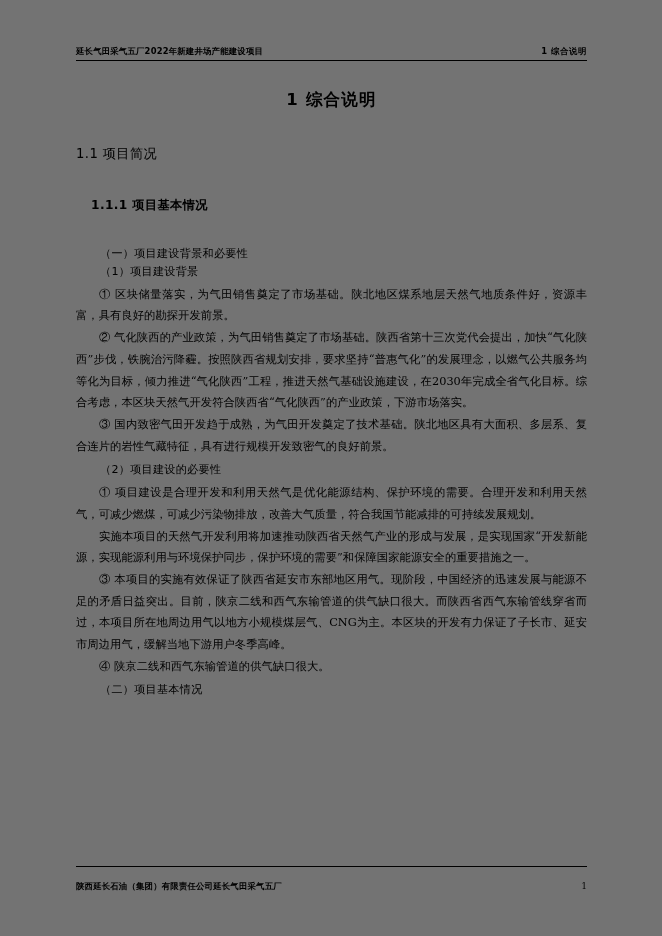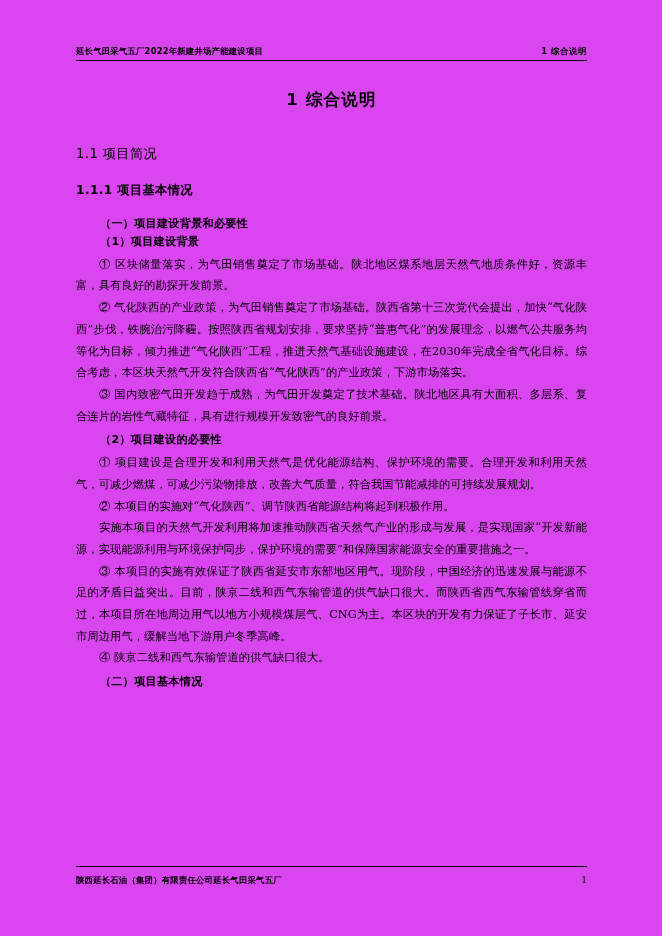--- a/index.html
+++ b/index.html
@@ -13,21 +13,21 @@
     font-family: "DejaVu Serif", "Liberation Serif", serif;
     color: #000000;
     -webkit-font-smoothing: antialiased;
   }
 
   .page {
     position: relative;
     width: 662px;
     height: 936px;
     box-sizing: border-box;
-    background: #d946ef;
+    background: #737373;
     overflow: hidden;
   }
 
   
   .page-header {
     position: absolute;
     left: 76px;
     top: 46px;
     width: 511px;
     display: flex;
@@ -51,21 +51,21 @@
     top: 866px;
     width: 511px;
     display: flex;
     justify-content: space-between;
     align-items: flex-start;
     font-family: "DejaVu Sans", "Liberation Sans", sans-serif;
     font-weight: bold;
     font-size: 8.4px;
     line-height: 1.25;
     letter-spacing: 0.2px;
-    padding-top: 8px;
+    padding-top: 14px;
     border-top: 1.1px solid #000000;
   }
   .page-footer .ftr-left { white-space: nowrap; }
   .page-footer .ftr-right {
     font-family: "DejaVu Serif", "Liberation Serif", serif;
     font-weight: normal;
     font-size: 8.4px;
   }
 
   
@@ -98,28 +98,28 @@
     margin: 0;
     line-height: 1.5;
   }
 
   
   .h3 {
     font-family: "DejaVu Sans", "Liberation Sans", sans-serif;
     font-weight: bold;
     font-size: 12.2px;
     letter-spacing: 0.4px;
-    margin: 0;
+    margin: 15px;
     line-height: 1.5;
   }
 
   
   .h4 {
     font-family: "DejaVu Sans", "Liberation Sans", sans-serif;
-    font-weight: bold;
+    font-weight: normal;
     font-size: 11.1px;
     letter-spacing: 0.3px;
     margin: 0;
     padding-left: 24px;
     line-height: 1.62;
   }
 
   
   .para {
     font-family: "DejaVu Serif", "Liberation Serif", serif;
@@ -174,21 +174,20 @@
     <p class="para">② 气化陕西的产业政策，为气田销售奠定了市场基础。陕西省第十三次党代会提出，加快“气化陕西”步伐，铁腕治污降霾。按照陕西省规划安排，要求坚持“普惠气化”的发展理念，以燃气公共服务均等化为目标，倾力推进“气化陕西”工程，推进天然气基础设施建设，在2030年完成全省气化目标。综合考虑，本区块天然气开发符合陕西省“气化陕西”的产业政策，下游市场落实。</p>
     <p class="para">③ 国内致密气田开发趋于成熟，为气田开发奠定了技术基础。陕北地区具有大面积、多层系、复合连片的岩性气藏特征，具有进行规模开发致密气的良好前景。</p>
 
     <div class="sp-para-h4"></div>
 
     <h4 class="h4">（2）项目建设的必要性</h4>
 
     <div class="sp-h4-para"></div>
 
     <p class="para">① 项目建设是合理开发和利用天然气是优化能源结构、保护环境的需要。合理开发和利用天然气，可减少燃煤，可减少污染物排放，改善大气质量，符合我国节能减排的可持续发展规划。</p>
-    <p class="para">② 本项目的实施对“气化陕西”、调节陕西省能源结构将起到积极作用。</p>
     <p class="para">实施本项目的天然气开发利用将加速推动陕西省天然气产业的形成与发展，是实现国家“开发新能源，实现能源利用与环境保护同步，保护环境的需要”和保障国家能源安全的重要措施之一。</p>
     <p class="para">③ 本项目的实施有效保证了陕西省延安市东部地区用气。现阶段，中国经济的迅速发展与能源不足的矛盾日益突出。目前，陕京二线和西气东输管道的供气缺口很大。而陕西省西气东输管线穿省而过，本项目所在地周边用气以地方小规模煤层气、CNG为主。本区块的开发有力保证了子长市、延安市周边用气，缓解当地下游用户冬季高峰。</p>
     <p class="para">④ 陕京二线和西气东输管道的供气缺口很大。</p>
 
     <div class="sp-para-h4"></div>
 
     <h4 class="h4">（二）项目基本情况</h4>
 
   </div>
 

